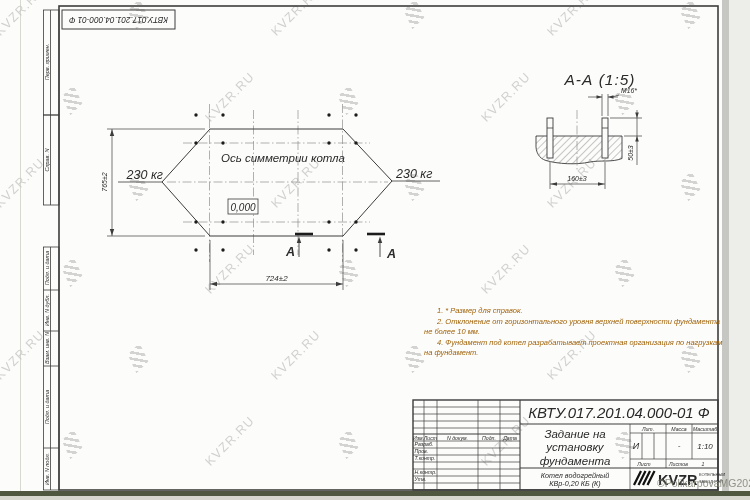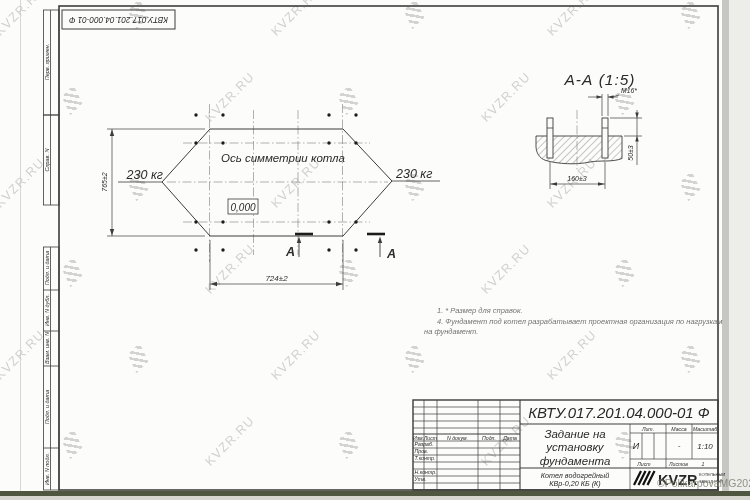--- a/index.html
+++ b/index.html
@@ -14,21 +14,21 @@
   #watermarks{position:absolute;left:0;top:0;width:750px;height:491px;overflow:hidden;}
   .wm{position:absolute;pointer-events:none;opacity:.8;}
   .wm-text{font:400 12.5px "Liberation Sans",sans-serif;color:#c6c6c4;
     letter-spacing:1.3px;transform:rotate(-45deg);white-space:nowrap;}
   .wm-logo{width:24px;height:20px;
     background:repeating-linear-gradient(55deg,#c9c9c7 0 2.6px,rgba(0,0,0,0) 2.6px 6.2px);
     clip-path:polygon(30% 0,100% 0,70% 100%,0 100%);transform:rotate(-45deg);}
   svg#drawing{position:absolute;left:0;top:0;z-index:2;}
   svg text{font-family:"Liberation Sans",sans-serif;font-style:italic;fill:#2a2a2a;}
   svg text.upright{font-style:normal;}
-  #notes{position:absolute;left:424px;top:306px;width:300px;z-index:3;color:#737373;}
+  #notes{position:absolute;left:424px;top:306px;width:300px;z-index:3;color:#a16207;}
   #notes p{margin:0 0 1px 0;font:italic 7.5px/1.33 "Liberation Sans",sans-serif;text-indent:13px;}
   #copyright{position:absolute;left:657px;top:477px;z-index:4;
     font:400 10.5px "Liberation Sans",sans-serif;color:rgba(128,130,116,.85);white-space:nowrap;}
 </style>
 </head>
 <body>
 
 <div id="stage">
   <div id="sheet"></div>
   <div id="sheet-right-edge"></div>
@@ -294,20 +294,21 @@
         <line x1="647.5" y1="485" x2="654.5" y2="471"></line>
       </g>
       <text class="upright" x="658" y="485" font-size="14.5" font-weight="bold" fill="#111">KVZR</text>
       <text class="upright" x="699" y="476" font-size="4.2" fill="#222">КОТЕЛЬНЫЙ</text>
       <text class="upright" x="699" y="482.5" font-size="4.2" fill="#222">ЗАВОД РЭП</text>
     </g>
   </svg>
 
   <div id="notes">
     <p>1. * Размер для справок.</p>
+    <p>2. Отклонение от горизонтального уровня верхней поверхности фундамента не более 10 мм.</p>
     <p>4. Фундамент под котел разрабатывает проектная организация по нагрузкам на фундамент.</p>
   </div>
 
   <div id="copyright">©PolikarpovaMG2021</div>
 
   <div id="window-edge"></div>
   <div id="window-edge2"></div>
 </div>
 
 </body></html>

